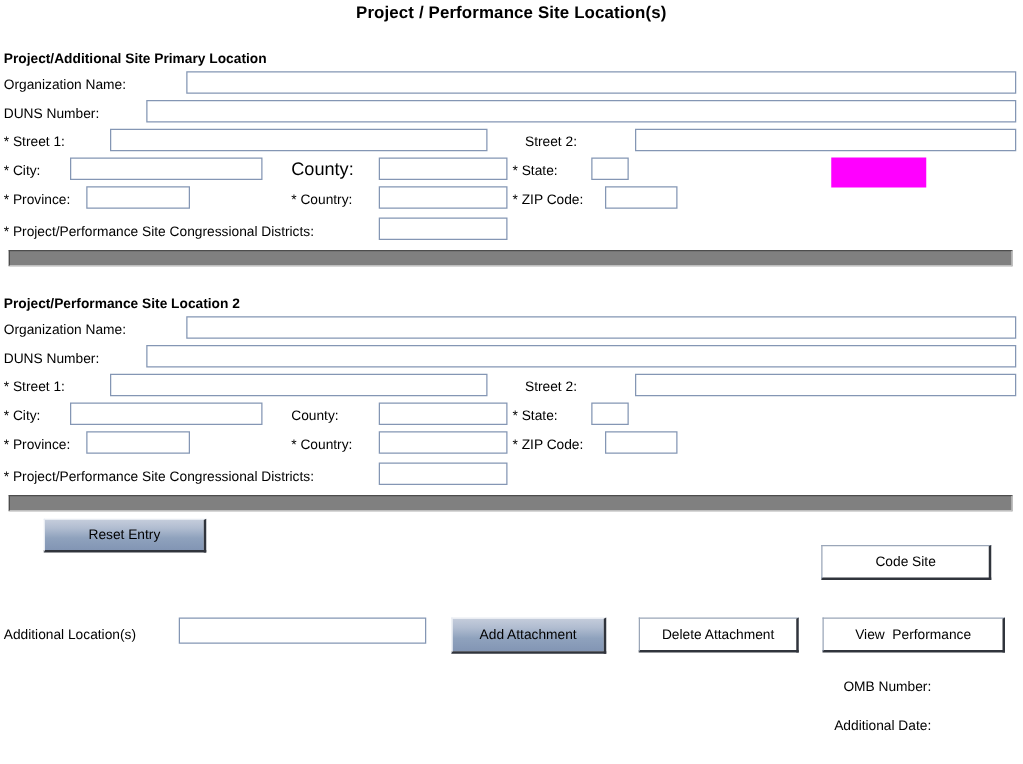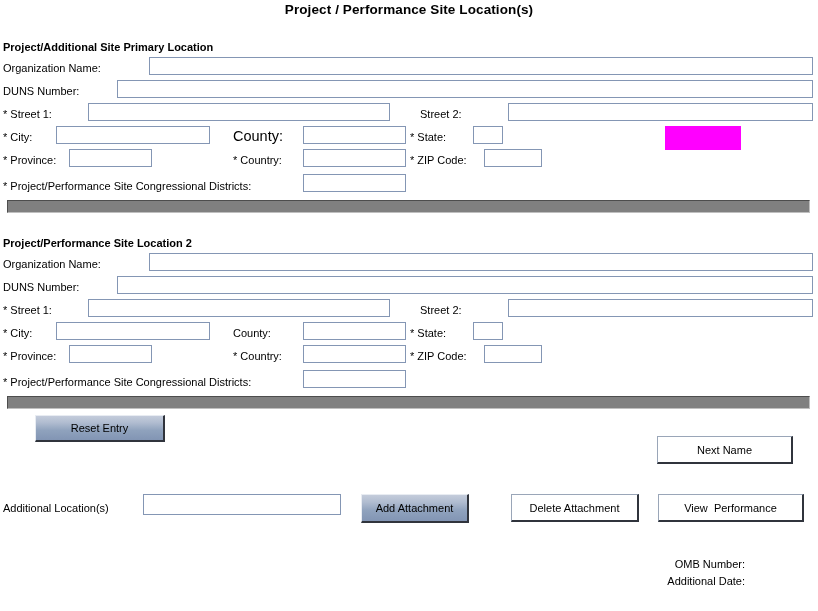--- a/index.html
+++ b/index.html
@@ -175,25 +175,25 @@
 <div class="abs lbl" style="top:350px; left:410px;">* ZIP Code:</div>
 <input class="abs fld" style="top: 345px; left: 484px; width: 58px; height: 18px;" value="">
 
 <div class="abs lbl" style="top:376px; left:3px;">* Project/Performance Site Congressional Districts:</div>
 <input class="abs fld" style="top: 370px; left: 303px; width: 103px; height: 18px;" value="">
 
 <div class="abs sep-bar" style="top:396px; left:7px; width:803px; height:13px;"></div>
 
 <div class="abs btn btn-blue" style="top:415px; left:19px; width:130px; height:27px;margin-left:16px;">Reset Entry</div>
 
-<div class="abs btn btn-white" style="top:436px; left:657px; width:136px; height:28px;">Next Name</div>
+<div class="abs btn btn-white" style="top:436px; left:657px; width:136px; height:28px;">Code Site</div>
 
 <div class="abs lbl" style="top:502px; left:3px;">Additional Location(s)</div>
 <input class="abs fld" style="top: 494px; left: 143px; width: 198px; height: 21px;" value="">
 
-<div class="abs btn btn-blue" style="top:494px; left:361px; width:108px; height:29px;">Add Attachment</div>
+<div class="abs btn btn-blue" style="top:494px; left:361px; width:124px; height:29px;">Add Attachment</div>
 
 <div class="abs btn btn-white" style="top:494px; left:511px; width:128px; height:28px;">Delete Attachment</div>
 
 <div class="abs btn btn-white" style="top:494px; left:658px; width:146px; height:28px;">View  Performance</div>
 
-<div class="abs footer-line" style="top:558px; left:460px; width:285px;">OMB Number:</div>
+<div class="abs footer-line" style="top:544px; left:460px; width:285px;">OMB Number:</div>
 <div class="abs footer-line" style="top:575px; left:460px; width:285px;">Additional Date:</div>
 
 </body></html>

